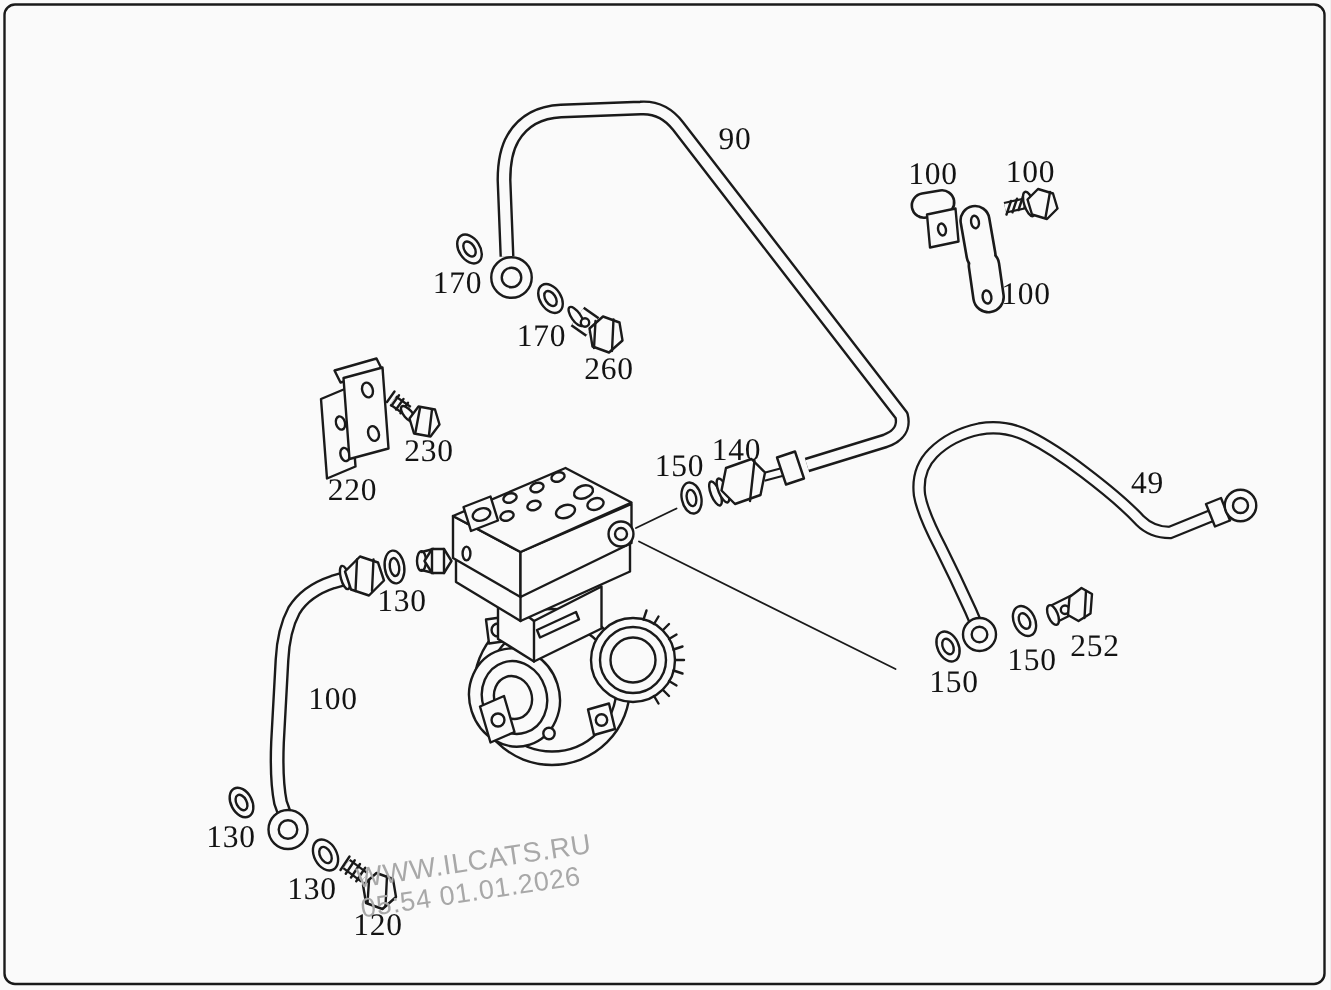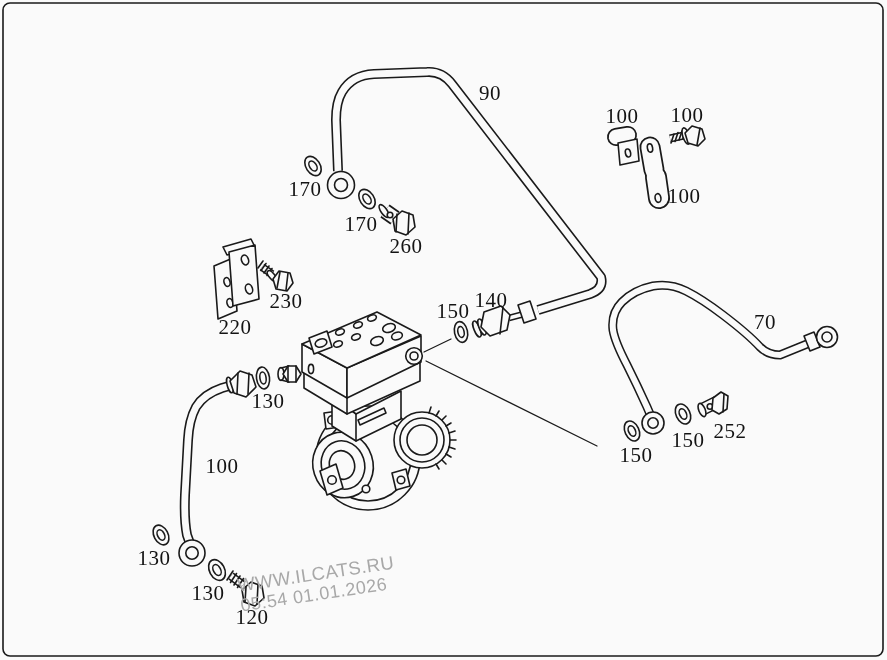--- a/index.html
+++ b/index.html
@@ -255,21 +255,21 @@
   <span class="callout" style="left:622px;top:116px">100</span>
   <span class="callout" style="left:687px;top:115px">100</span>
   <span class="callout" style="left:684px;top:196px">100</span>
   <span class="callout" style="left:305px;top:189px">170</span>
   <span class="callout" style="left:361px;top:224px">170</span>
   <span class="callout" style="left:406px;top:246px">260</span>
   <span class="callout" style="left:286px;top:301px">230</span>
   <span class="callout" style="left:235px;top:327px">220</span>
   <span class="callout" style="left:453px;top:311px">150</span>
   <span class="callout" style="left:491px;top:300px">140</span>
-  <span class="callout" style="left:765px;top:322px">70</span>
+  <span class="callout" style="left:765px;top:322px">49</span>
   <span class="callout" style="left:268px;top:401px">130</span>
   <span class="callout" style="left:222px;top:466px">100</span>
   <span class="callout" style="left:154px;top:558px">130</span>
   <span class="callout" style="left:208px;top:593px">130</span>
   <span class="callout" style="left:252px;top:617px">120</span>
   <span class="callout" style="left:636px;top:455px">150</span>
   <span class="callout" style="left:688px;top:440px">150</span>
   <span class="callout" style="left:730px;top:431px">252</span>
 
   <div class="watermark">

